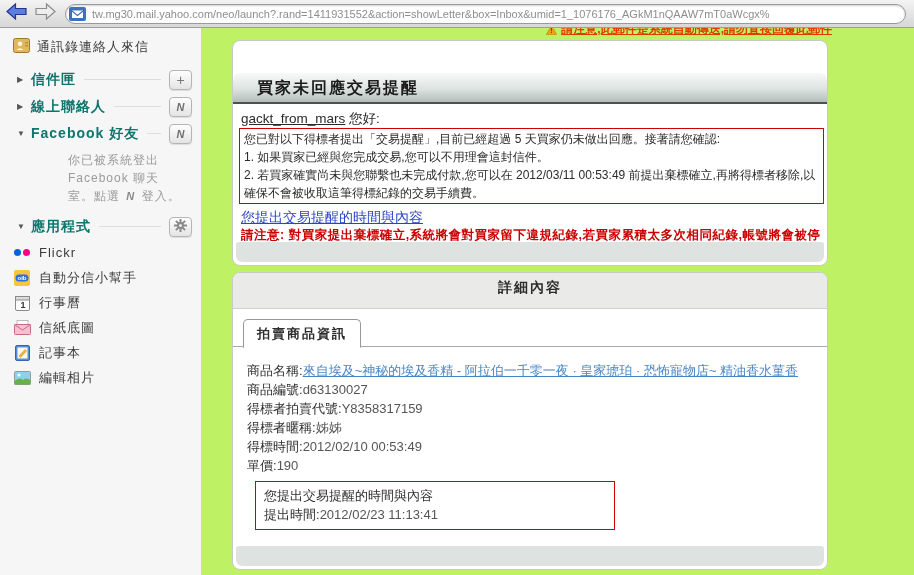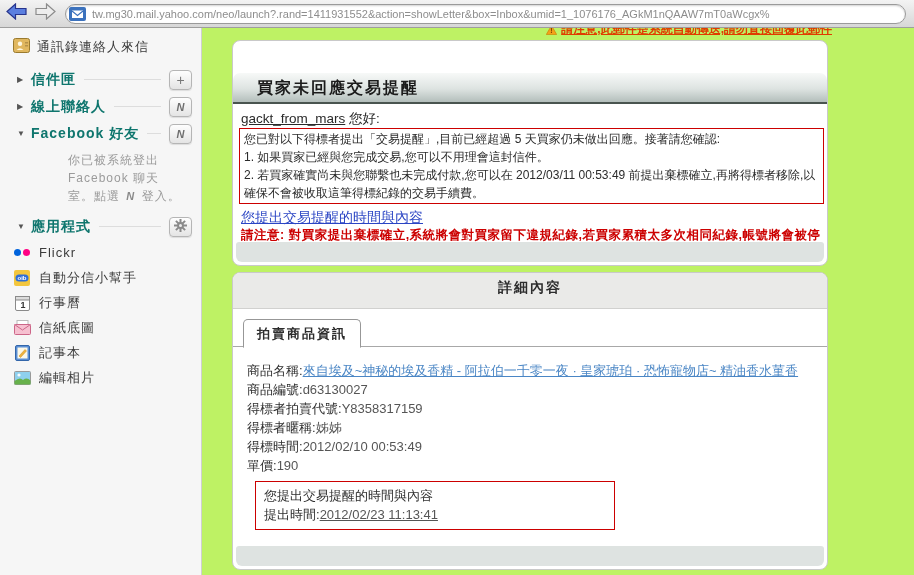--- a/index.html
+++ b/index.html
@@ -74,21 +74,21 @@
   .tab-strip { margin-top:10px; padding-left:10px; border-bottom:1px solid #a8a8a8; height:28px; }
   .tab { display:inline-block; height:29px; line-height:28px; padding:0 13px;
     border:1px solid #979797; border-bottom:1px solid #fff; border-radius:5px 5px 0 0;
     background:#fff; font-size:13px; font-weight:bold; color:#2d2d2d;
     position:relative; top:0px; letter-spacing:2px; cursor:pointer; }
   .fields { padding:14px 13px 0 14px; font-size:13px; line-height:19px; color:#2f2f2f; }
   .field-value { color:#555; }
   .product-link { color:#4a86c5; text-decoration:underline; cursor:pointer; }
   .reminder-box { margin:6px 0 0 22px; width:360px; border:1px solid #cc0000;
     padding:4px 8px 5px; font-size:13px; line-height:19px; color:#2f2f2f; }
-  .reminder-box .field-value { color:#555;text-decoration:underline; }
+  .reminder-box .field-value { color:#555; }
 </style>
 </head>
 <body>
 
 <div class="toolbar">
   <div class="nav-btn">
     <span><svg width="21" height="17" viewBox="0 0 21 17">
           <path d="M9.5 1 L1 8.5 L9.5 16 L9.5 11.5 L20 11.5 L20 5.5 L9.5 5.5 Z" fill="#5b7fe0" stroke="#26338c" stroke-width="1.2"></path>
         </svg></span>
   </div>

